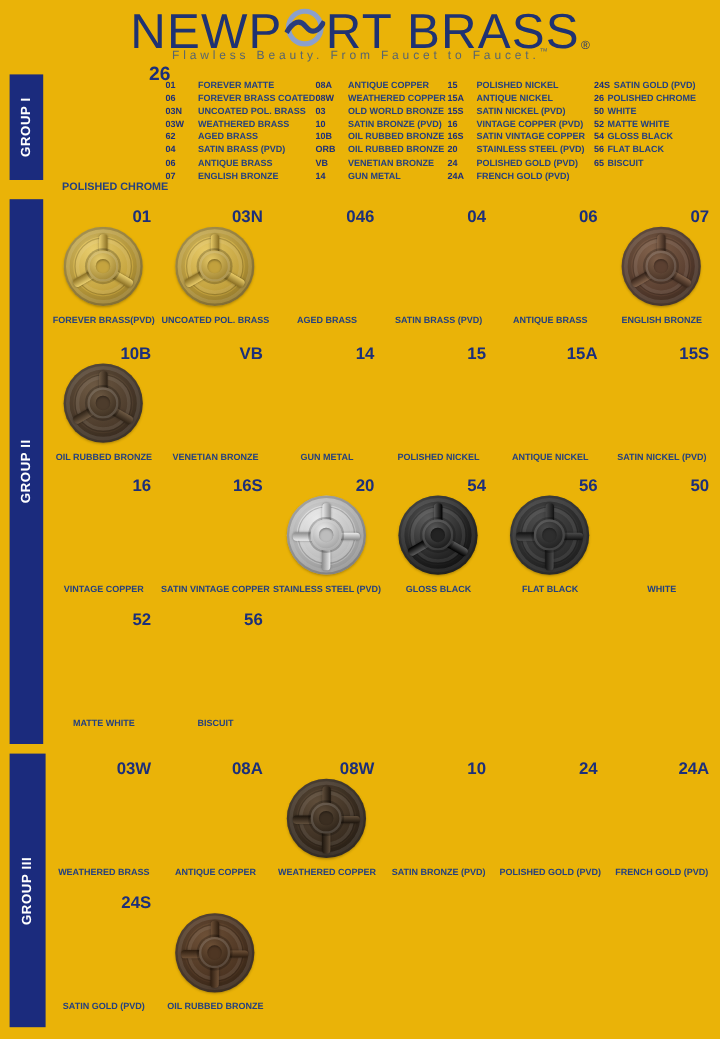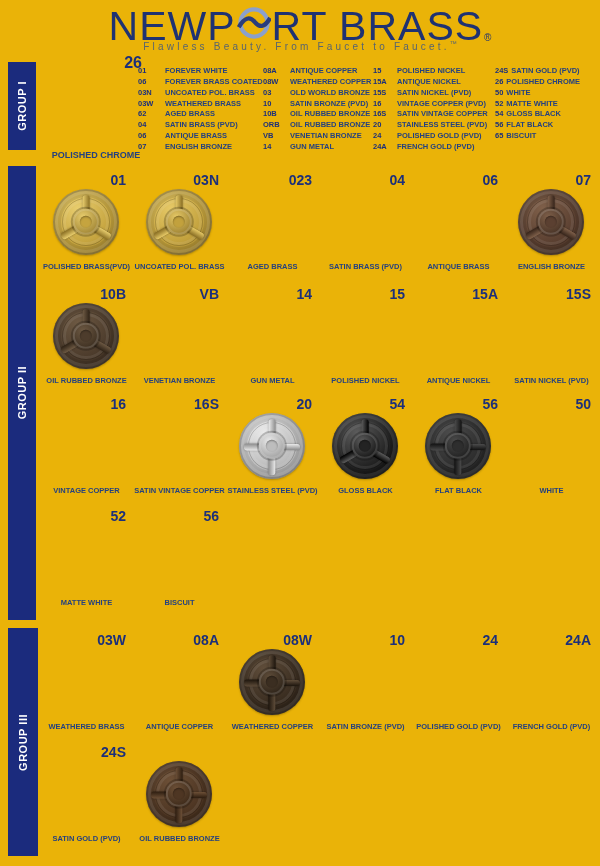--- a/index.html
+++ b/index.html
@@ -101,21 +101,21 @@
       <span>GROUP III</span>
     </div>
 
   <div class="g1-code">26</div>
 
   <div class="g1-name">POLISHED CHROME</div>
 
   <div class="lcol c1">
     <div class="lrow">
         <span class="lcode">01</span>
-        <span class="lname">FOREVER WHITE</span>
+        <span class="lname">FOREVER MATTE</span>
       </div>
     <div class="lrow">
         <span class="lcode">06</span>
         <span class="lname">FOREVER BRASS COATED</span>
       </div>
     <div class="lrow">
         <span class="lcode">03N</span>
         <span class="lname">UNCOATED POL. BRASS</span>
       </div>
     <div class="lrow">
@@ -242,36 +242,36 @@
     <div class="cell">
         <div class="scode">01</div>
         <div class="plate tri" style="--light: #e8cd6e; --base: #c5a43f; --dark: #8a6f23;">
           <span class="spokes">
             <i></i>
             <i></i>
             <i></i>
           </span>
           <span class="hub"></span>
         </div>
-        <div class="sname">POLISHED BRASS(PVD)</div>
+        <div class="sname">FOREVER BRASS(PVD)</div>
       </div>
     <div class="cell">
         <div class="scode">03N</div>
         <div class="plate tri" style="--light: #e6c967; --base: #c2a13d; --dark: #876c22;">
           <span class="spokes">
             <i></i>
             <i></i>
             <i></i>
           </span>
           <span class="hub"></span>
         </div>
         <div class="sname">UNCOATED POL. BRASS</div>
       </div>
     <div class="cell">
-        <div class="scode">023</div>
+        <div class="scode">046</div>
         <div class="sname">AGED BRASS</div>
       </div>
     <div class="cell">
         <div class="scode">04</div>
         <div class="sname">SATIN BRASS (PVD)</div>
       </div>
     <div class="cell">
         <div class="scode">06</div>
         <div class="sname">ANTIQUE BRASS</div>
       </div>

